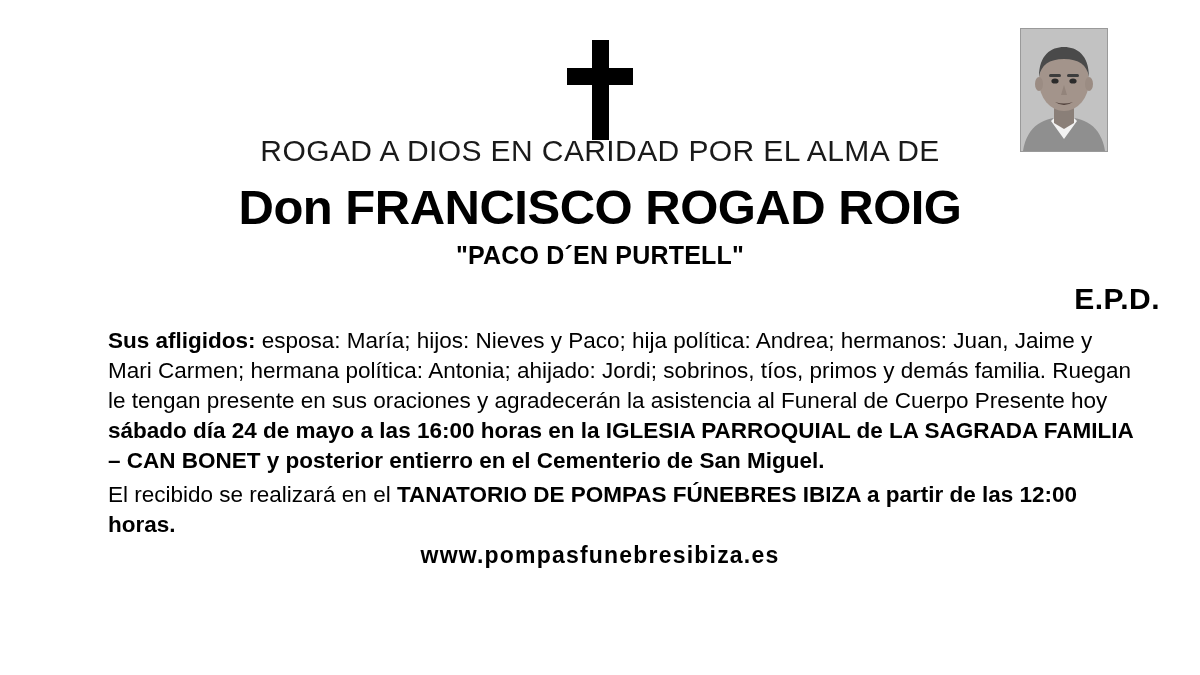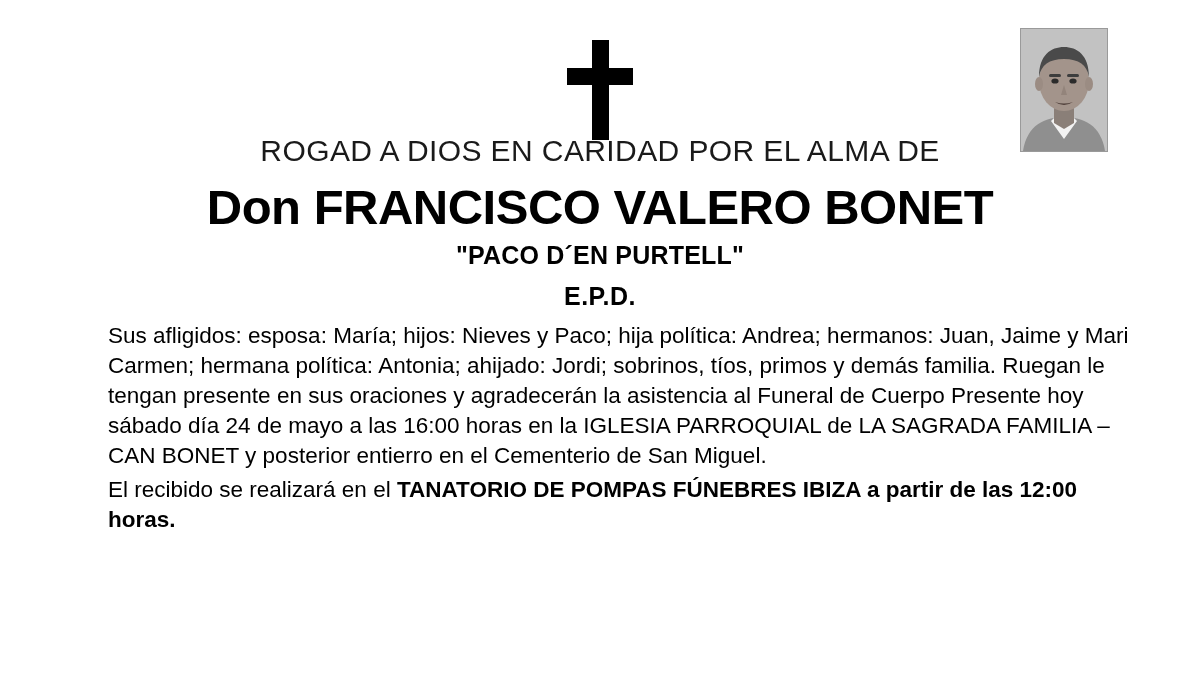--- a/index.html
+++ b/index.html
@@ -68,36 +68,36 @@
     margin-top: 8px;
     letter-spacing: .2px;
   }
   .died {
     text-align: center;
     font-size: 22.5px;
     line-height: 1.32;
     margin-top: 12px;
   }
   .epd {
-    text-align: center;
-    font-size: 25px;
+    text-align: right;
+    font-size: 30px;
     font-weight: bold;
     margin-top: 12px;
     letter-spacing: .5px;
   }
 
   
   .body-text {
     font-size: 22.5px;
     line-height: 1.33;
     margin-top: 10px;
     text-align: left;
     padding: 0 22px 0 68px;
   }
-  .body-text b { font-weight: normal; }
+  .body-text b { font-weight: bold; }
 
   .velatorio {
     font-size: 22.5px;
     line-height: 1.33;
     margin-top: 4px;
     text-align: left;
     padding: 0 22px 0 68px;
   }
   .velatorio b { font-weight: bold; }
 
@@ -145,31 +145,32 @@
 
   <div class="cross-wrap">
     <svg width="66" height="100" viewBox="0 0 66 100" aria-hidden="true">
       <rect x="25" y="0" width="17" height="100" fill="#000000"></rect>
       <rect x="0" y="28" width="66" height="17" fill="#000000"></rect>
     </svg>
   </div>
 
   <div class="line-rogad">ROGAD A DIOS EN CARIDAD POR EL ALMA DE</div>
 
-  <div class="name">Don FRANCISCO VALERO BONET</div>
+  <div class="name">Don FRANCISCO ROGAD ROIG</div>
 
   <div class="nickname">"PACO D´EN PURTELL"</div>
 
   <div class="died">
   </div>
 
   <div class="epd">E.P.D.</div>
 
   <div class="body-text">
     <b>Sus afligidos:</b><span> esposa: María; hijos: Nieves y Paco; hija política: Andrea; hermanos: Juan, Jaime y Mari Carmen; hermana política: Antonia; ahijado: Jordi; sobrinos, tíos, primos y demás familia. Ruegan le tengan presente en sus oraciones y agradecerán la asistencia al Funeral de Cuerpo Presente hoy </span><b>sábado día 24 de mayo a las 16:00 horas en la IGLESIA PARROQUIAL de LA SAGRADA FAMILIA – CAN BONET y posterior entierro en el Cementerio de San Miguel.</b>
   </div>
 
   <div class="velatorio">
     <span>El recibido se realizará en el </span><b>TANATORIO DE POMPAS FÚNEBRES IBIZA a partir de las 12:00 horas.</b>
   </div>
 
+  <div class="website">www.pompasfunebresibiza.es</div>
 
 </div>
 
 </body></html>

